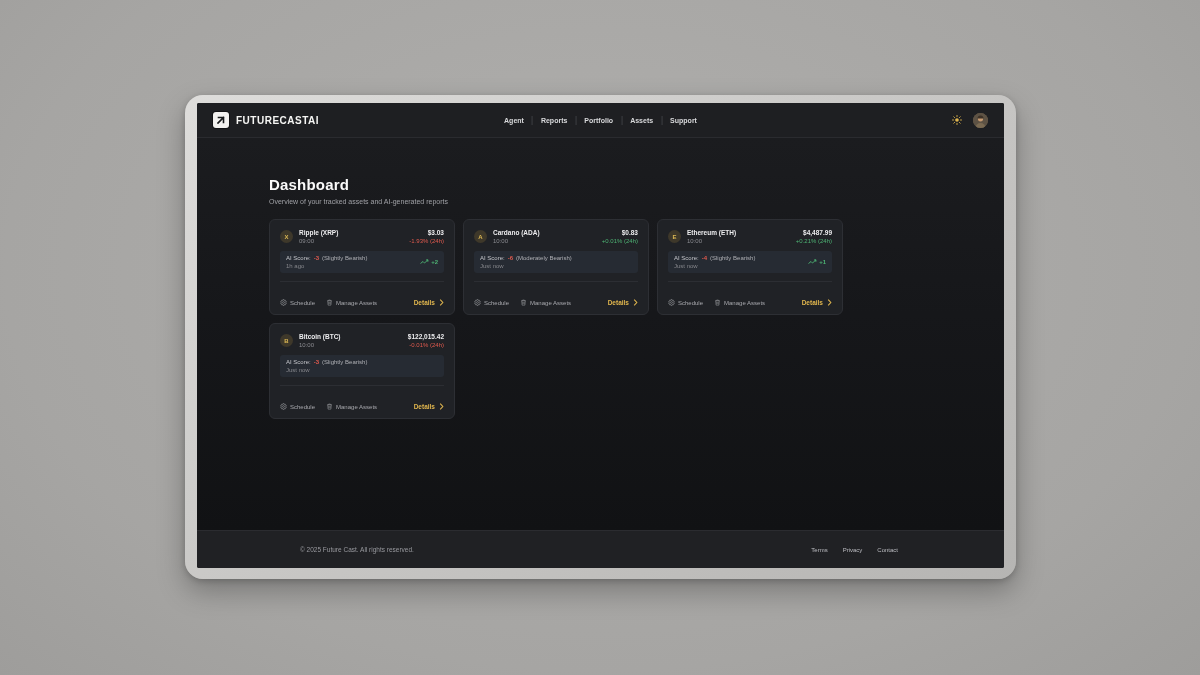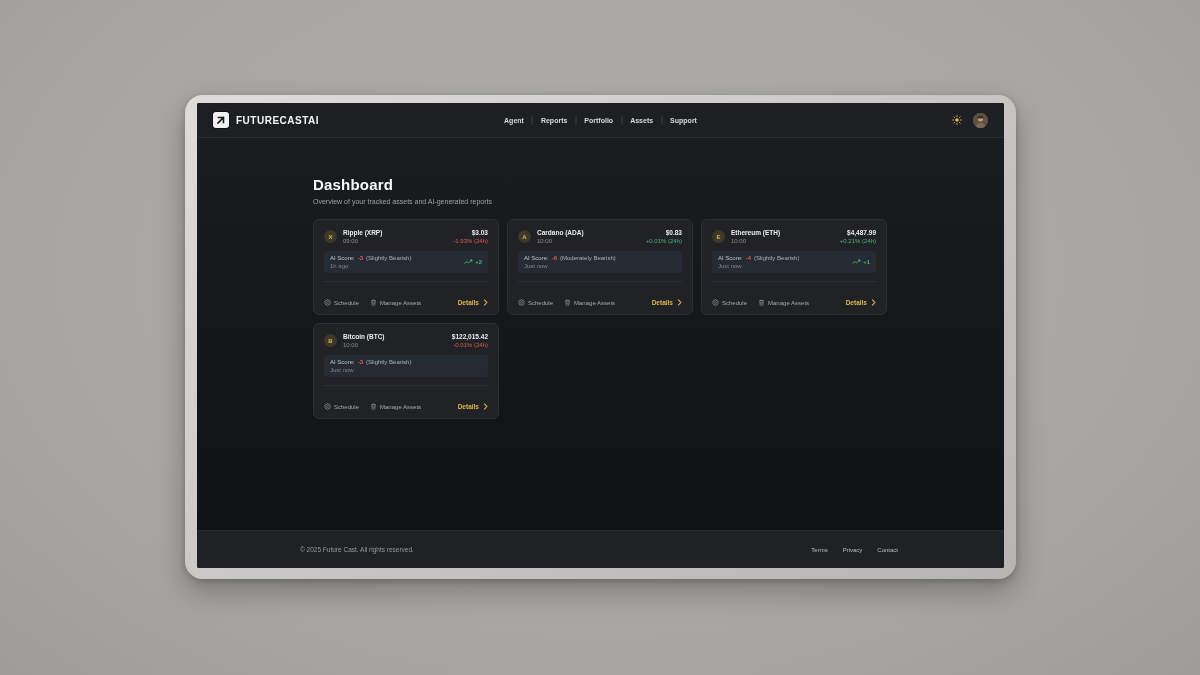--- a/index.html
+++ b/index.html
@@ -63,21 +63,21 @@
   .theme-btn { background:none; border:none; cursor:pointer; display:flex; padding:0; }
   .avatar {
     width:15px; height:15px; border-radius:50%;
     overflow:hidden; border:none; padding:0; cursor:pointer;
     background:#6b5a45; display:block;
   }
   
   .main {
     flex:1;
     background:linear-gradient(180deg,#1b1c1f 0%,#16171a 45%,#111214 100%);
-    padding:38px 0 0 116px;
+    padding:38px 0 0 72px;
   }
   .page-title { font-size:15px; font-weight:bold; color:#fafafa; letter-spacing:.2px; line-height:18px; }
   .page-subtitle { font-size:7px; color:#9fa0a5; margin-top:4px; }
   .grid {
     margin-top:14px;
     width:576px;
     display:flex; flex-wrap:wrap; gap:8px;
   }
   .card {
     width:186px; height:96px;

